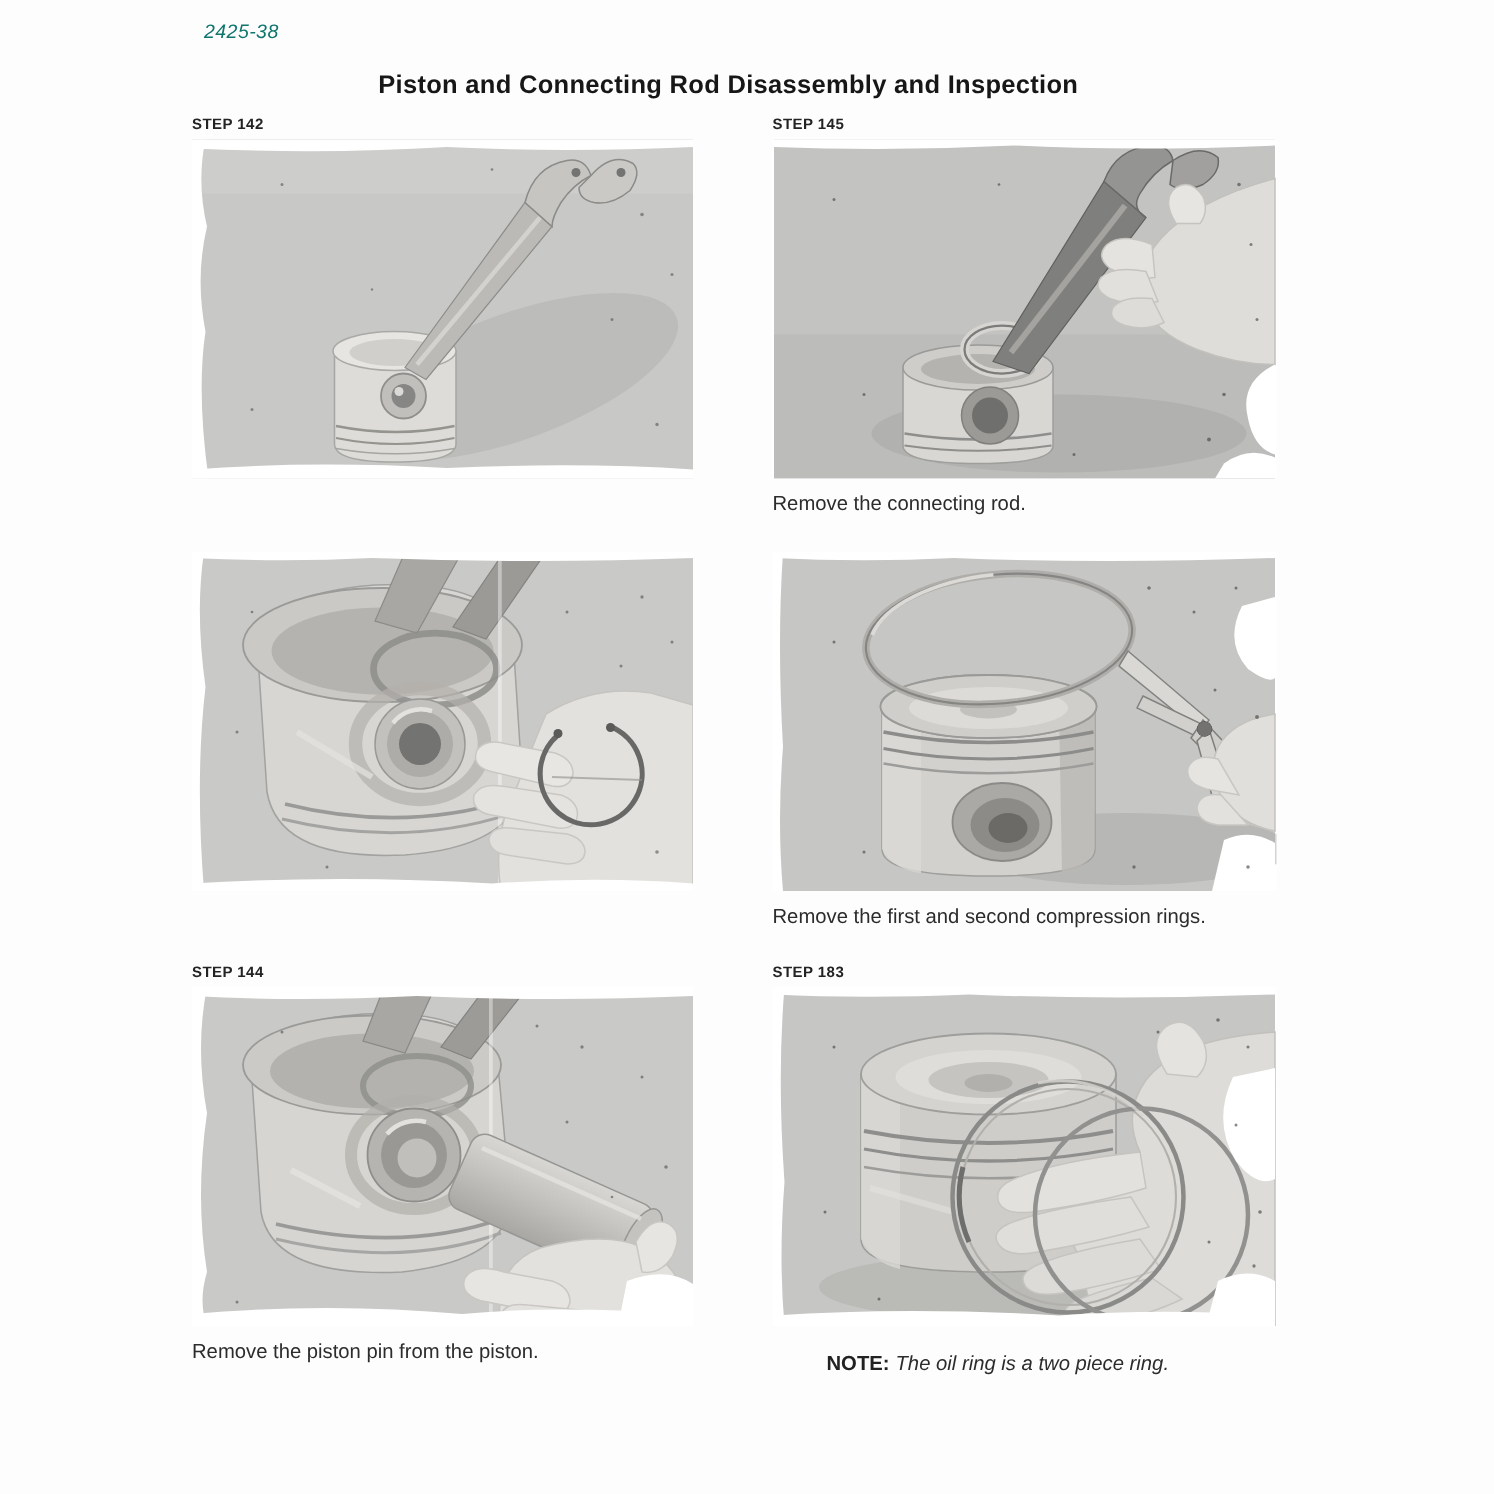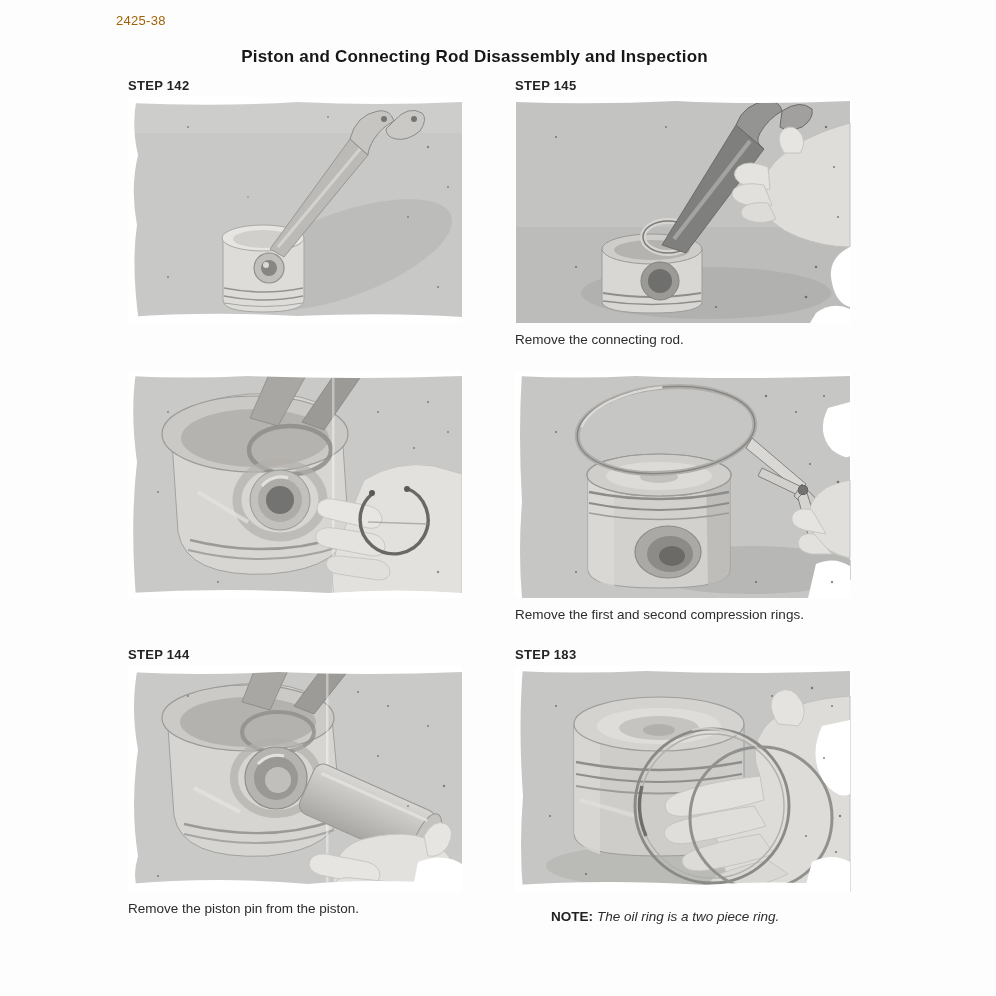--- a/index.html
+++ b/index.html
@@ -2,31 +2,31 @@
 <html><head>
 <meta charset="utf-8">
 <style>
   html,body{margin:0;padding:0;}
   body{
     width:996px;height:996px;background:#ffffff;
     font-family:"Liberation Sans", sans-serif;color:#1f1f1f;
     -webkit-font-smoothing:antialiased;
   }
   .page{position:relative;width:996px;height:996px;background:#fdfdfd;overflow:hidden;}
-  .page-number{position:absolute;left:116px;top:13px;font-size:13px;color:#a16207;letter-spacing:.3px;}
+  .page-number{position:absolute;left:136px;top:13px;font-size:13px;color:#0f766e;letter-spacing:.3px;font-style:italic;}
   .doc-title{
-    position:absolute;left:115px;top:47px;width:719px;text-align:center;
+    position:absolute;left:126px;top:47px;width:719px;text-align:center;
     font-size:17px;font-weight:bold;color:#171717;letter-spacing:.2px;
   }
   .steps-grid{
     position:absolute;left:128px;top:78px;
     display:grid;grid-template-columns:334px 336px;column-gap:53px;grid-auto-flow:row;
   }
   .step-cell{margin-bottom:23px;}
-  .step-label{font-size:13px;font-weight:bold;color:#242424;margin-bottom:4px;letter-spacing:.3px;}
+  .step-label{font-size:10px;font-weight:bold;color:#242424;margin-bottom:4px;letter-spacing:.3px;}
   .photo{width:100%;height:226px;position:relative;background:#fff;}
   .photo svg{display:block;width:100%;height:100%;}
   .caption{font-size:13.5px;color:#2c2c2c;margin-top:9px;line-height:1.25;}
   .note{font-size:13.5px;margin-top:17px;color:#222;}
   .note-label{font-weight:bold;font-style:normal;margin-right:4px;padding-left:36px;}
   .note-text{font-style:italic;color:#2c2c2c;}
 </style>
 </head>
 <body>
 

